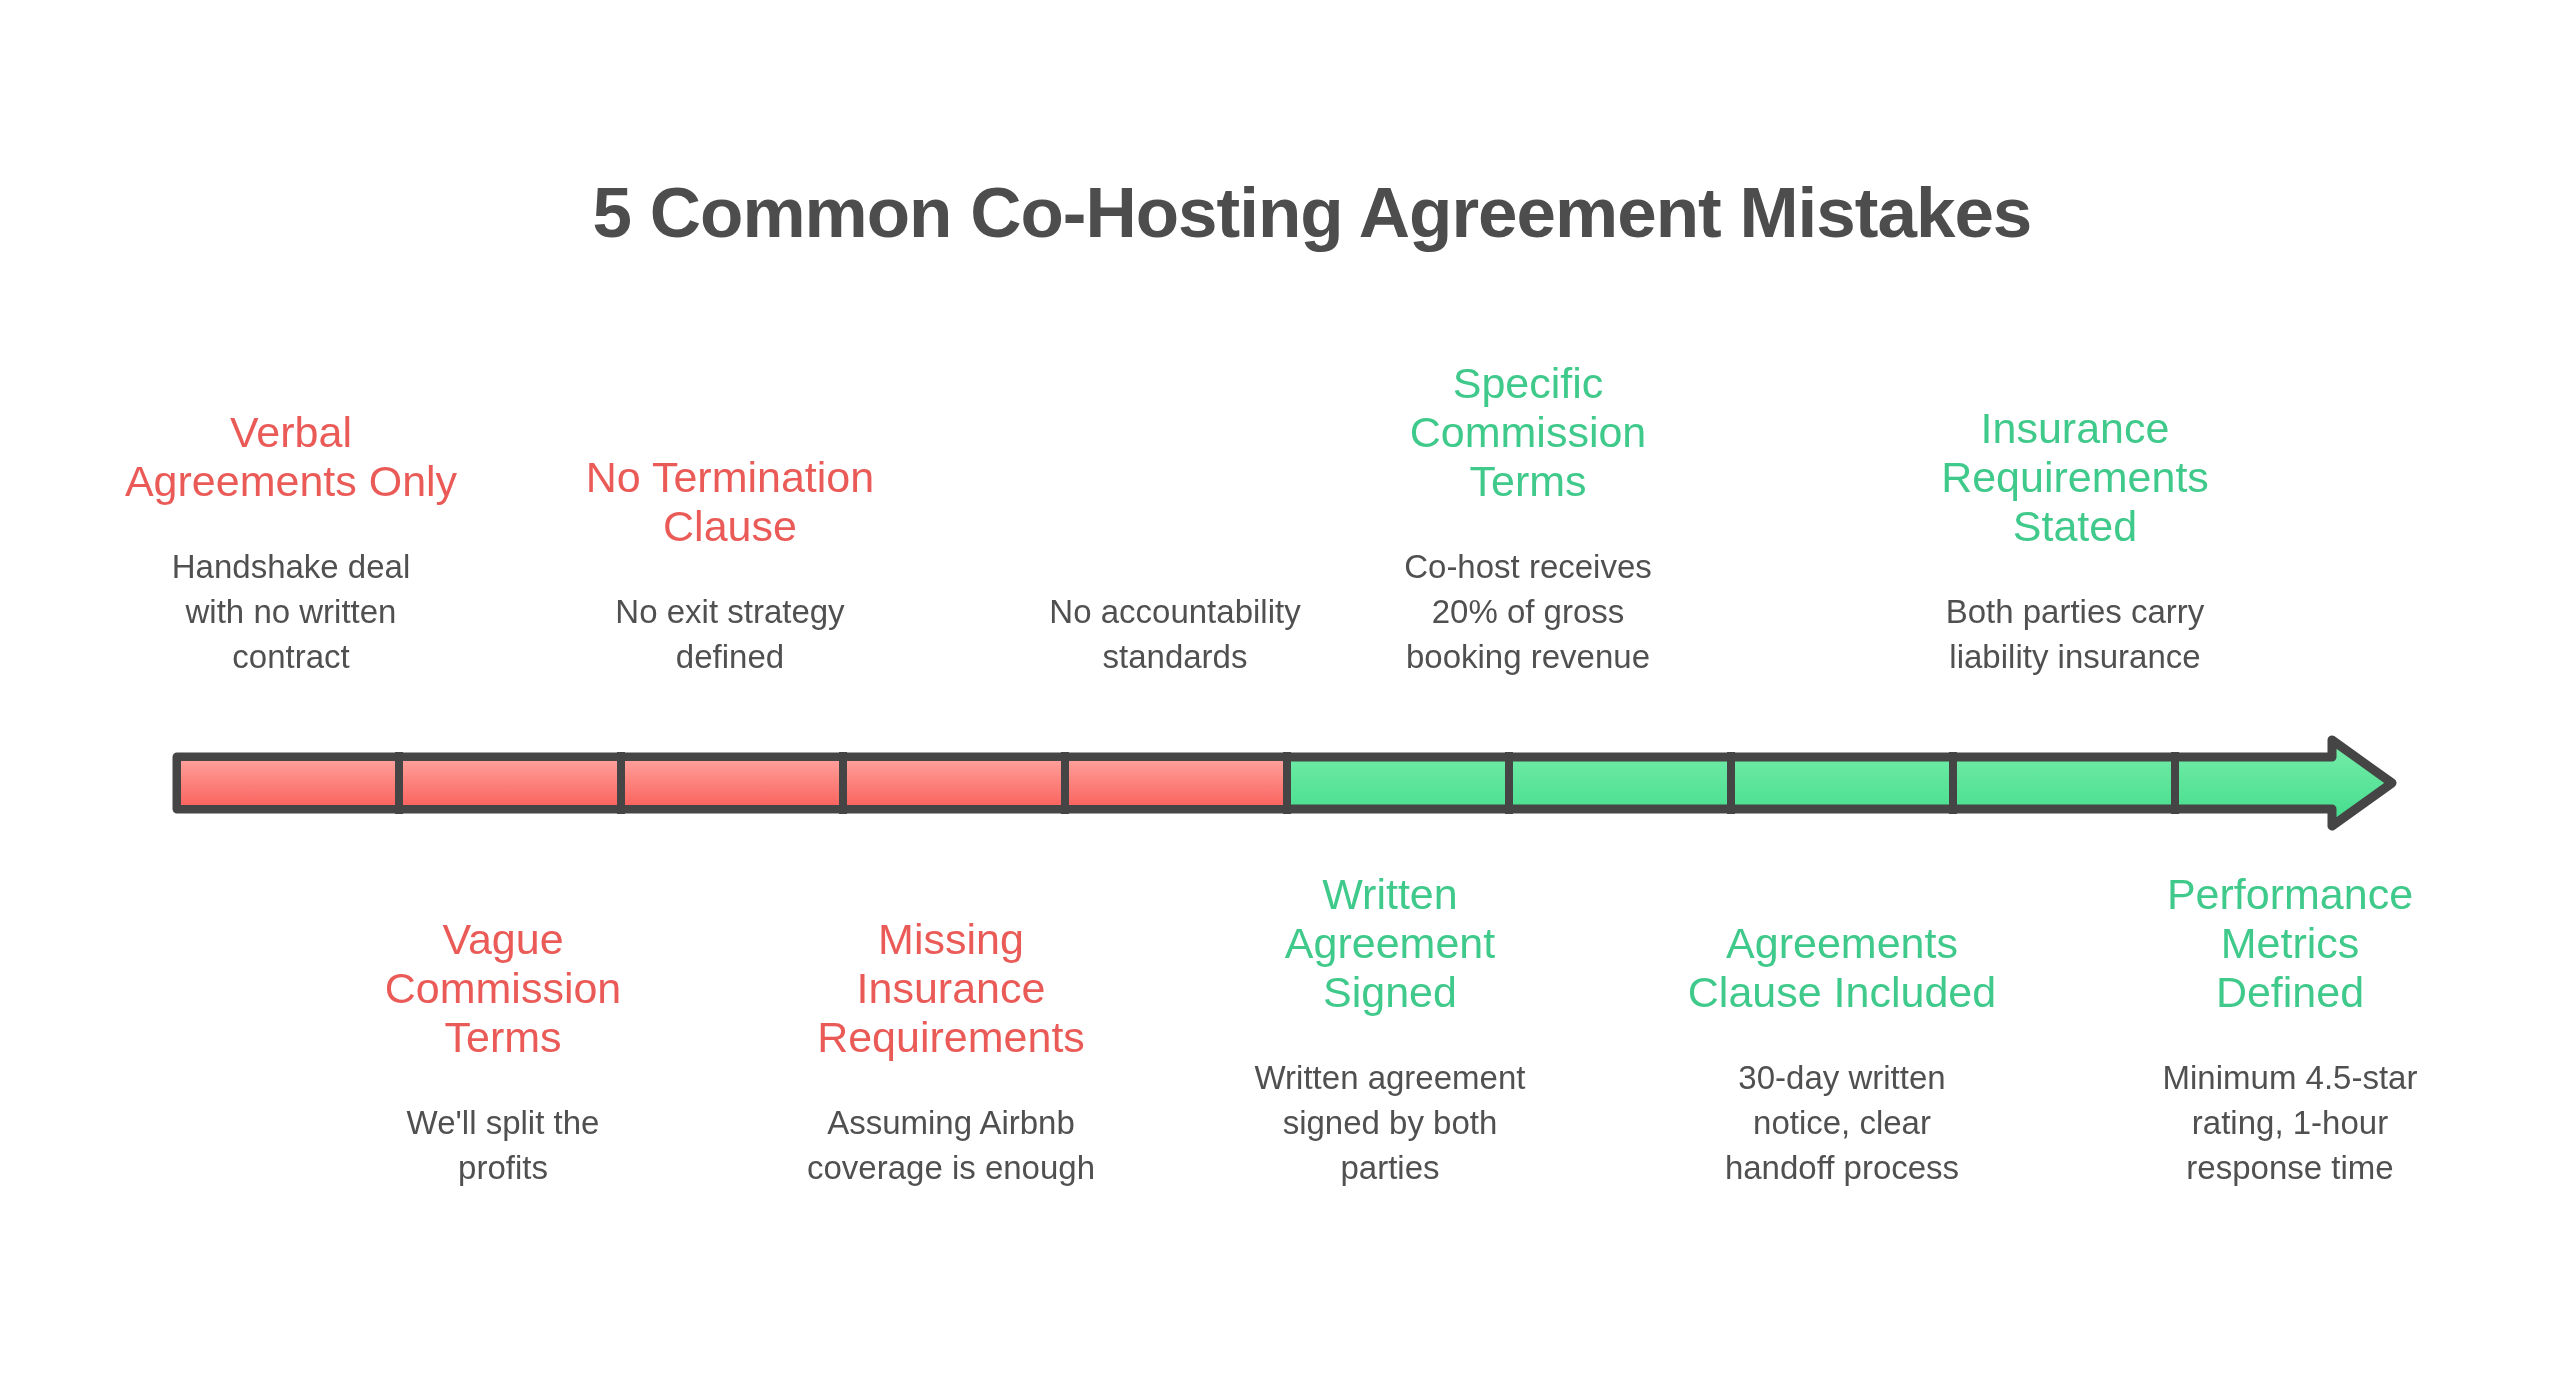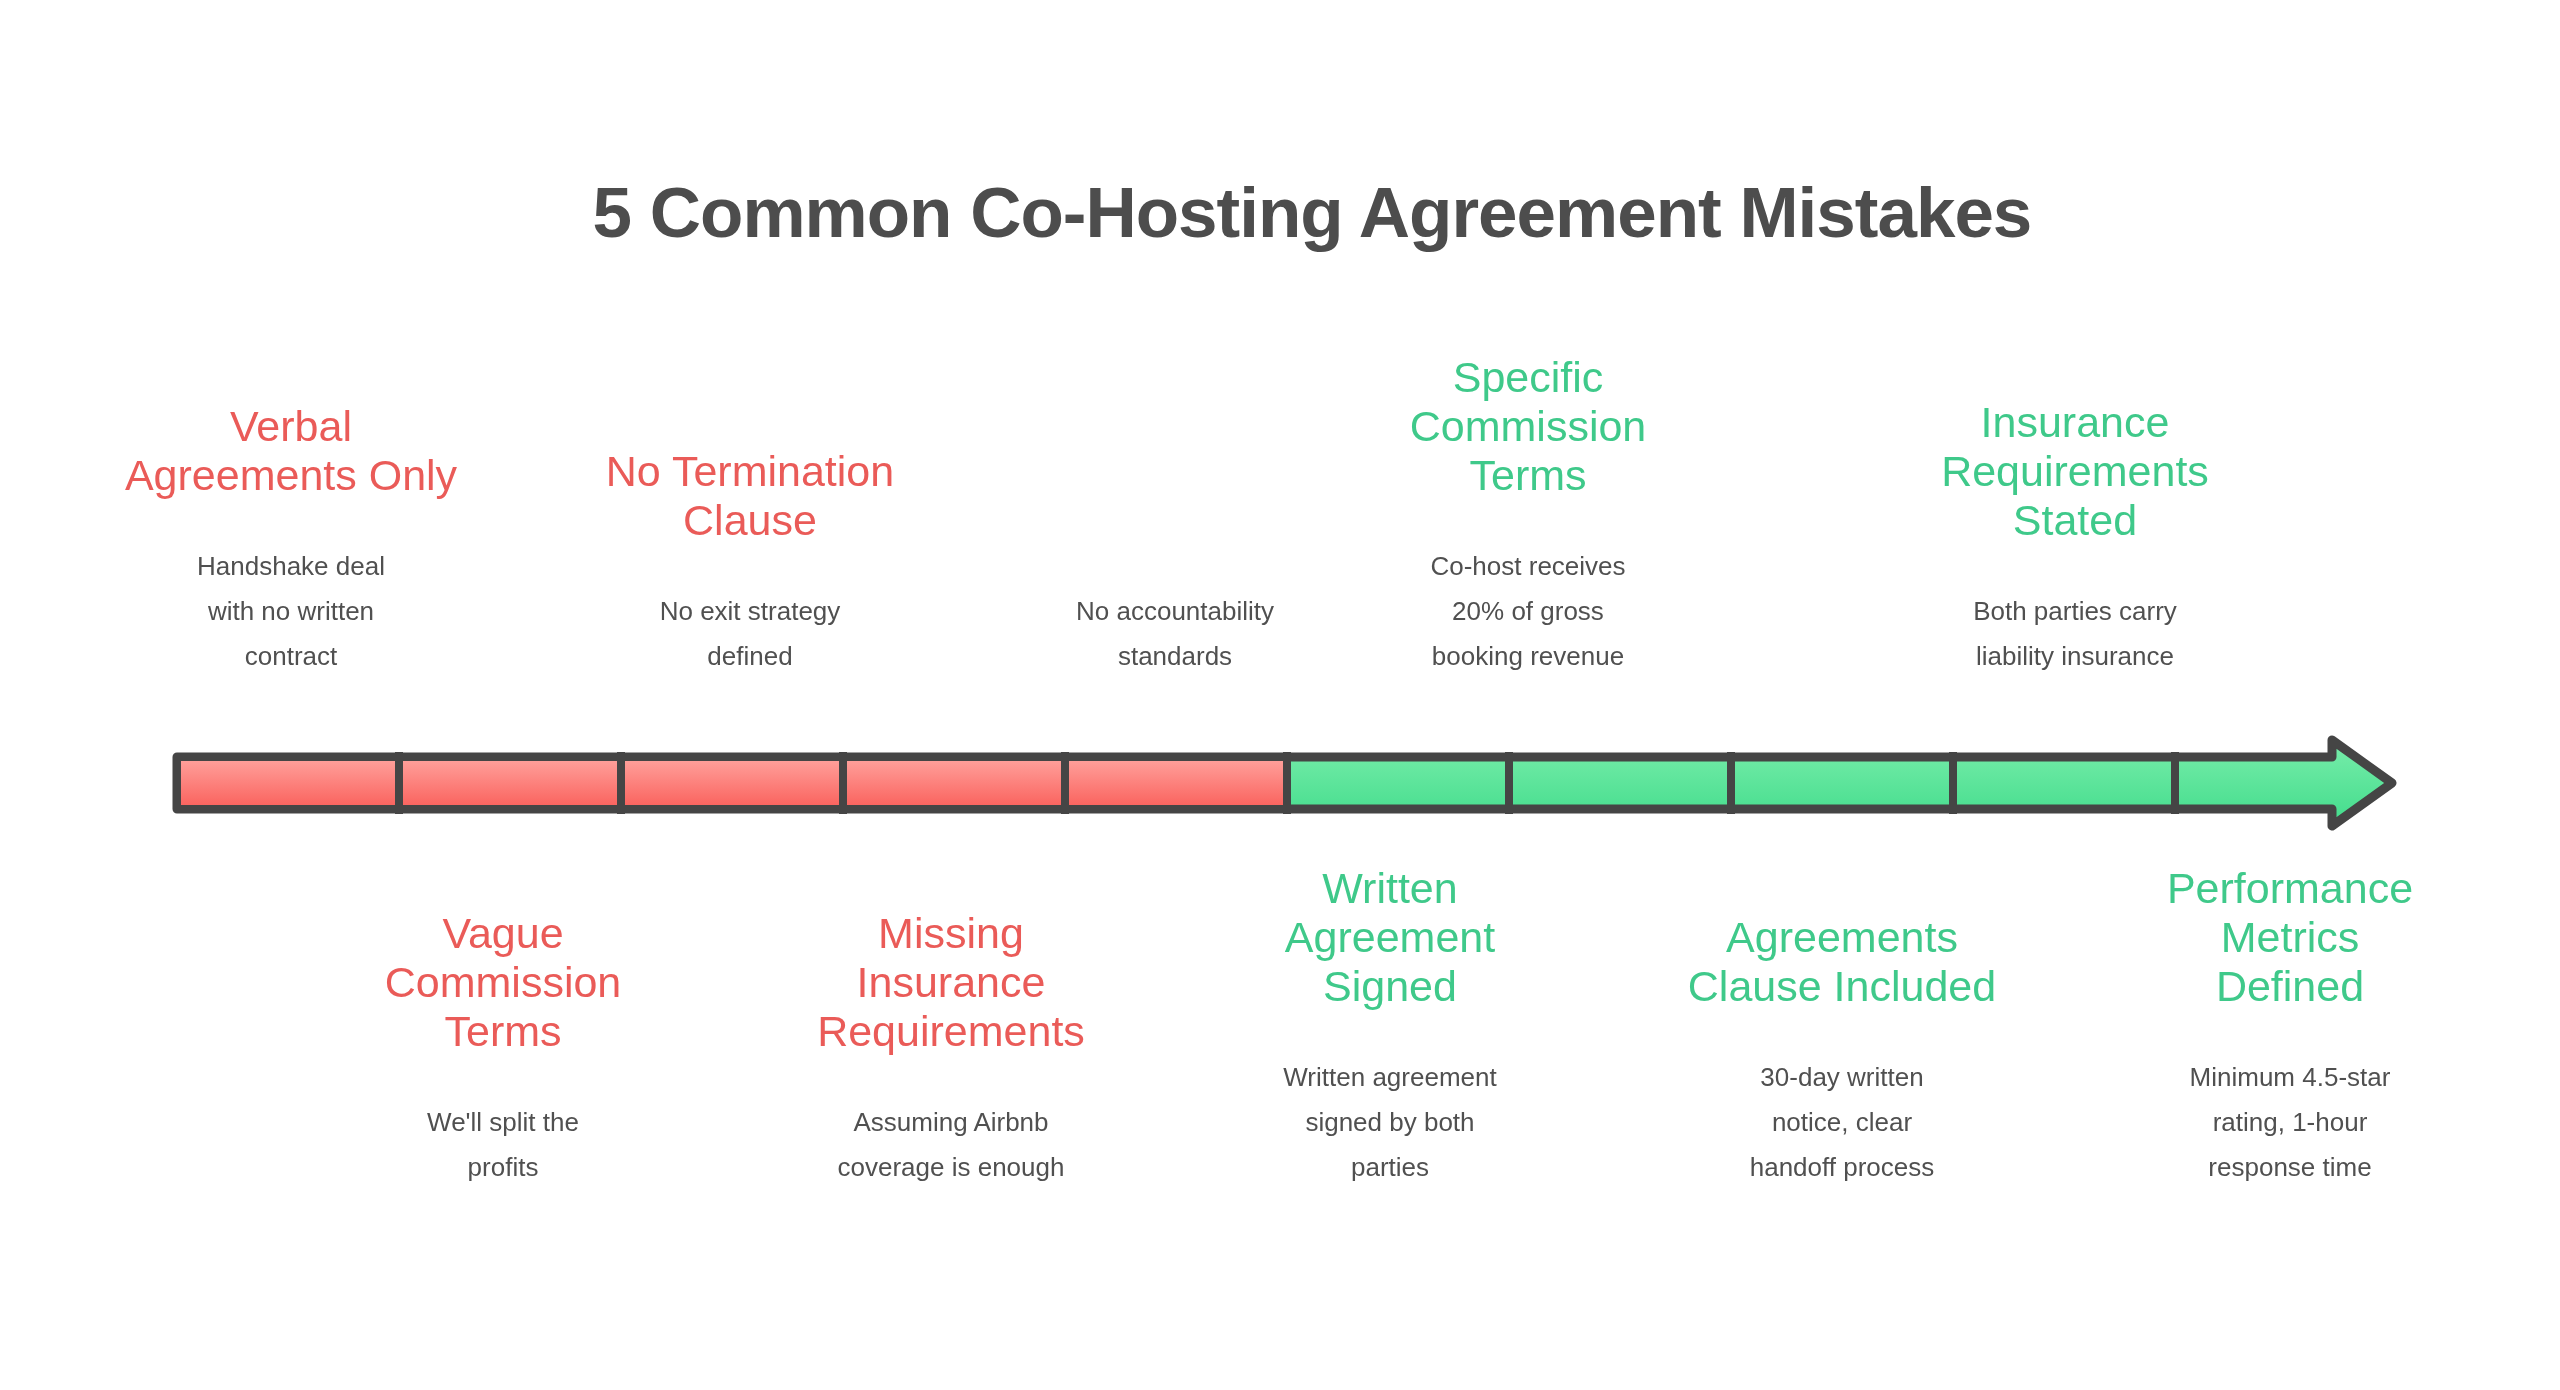--- a/index.html
+++ b/index.html
@@ -28,35 +28,35 @@
     transform: translateX(-50%);
     text-align: center;
     white-space: pre-line;
   }
   .step .step-heading {
     font-size: 43px;
     line-height: 49px;
     font-weight: 400;
   }
   .step .step-body {
-    margin-top: 26px;
-    font-size: 26px;
+    margin-top: 20px;
+    font-size: 33px;
     line-height: 45px;
     color: var(--c-body, #505050);
   }
   .tone-mistake .step-heading { color: var(--c-mistake, #ea5b58); }
   .tone-fix     .step-heading { color: var(--c-fix, #3fc98a); }
 
   
   .row-top { bottom: 693px; }
   
   .row-bottom { bottom: 182px; }
 
   .pos-t1 { left: 291px; }
-  .pos-t2 { left: 750px; }
+  .pos-t2 { left: 730px; }
   .pos-t3 { left: 1175px; }
   .pos-t4 { left: 1528px; }
   .pos-t5 { left: 2075px; }
   .pos-b1 { left: 503px; }
   .pos-b2 { left: 951px; }
   .pos-b3 { left: 1390px; }
   .pos-b4 { left: 1842px; }
   .pos-b5 { left: 2290px; }
 
   .arrow-svg {

